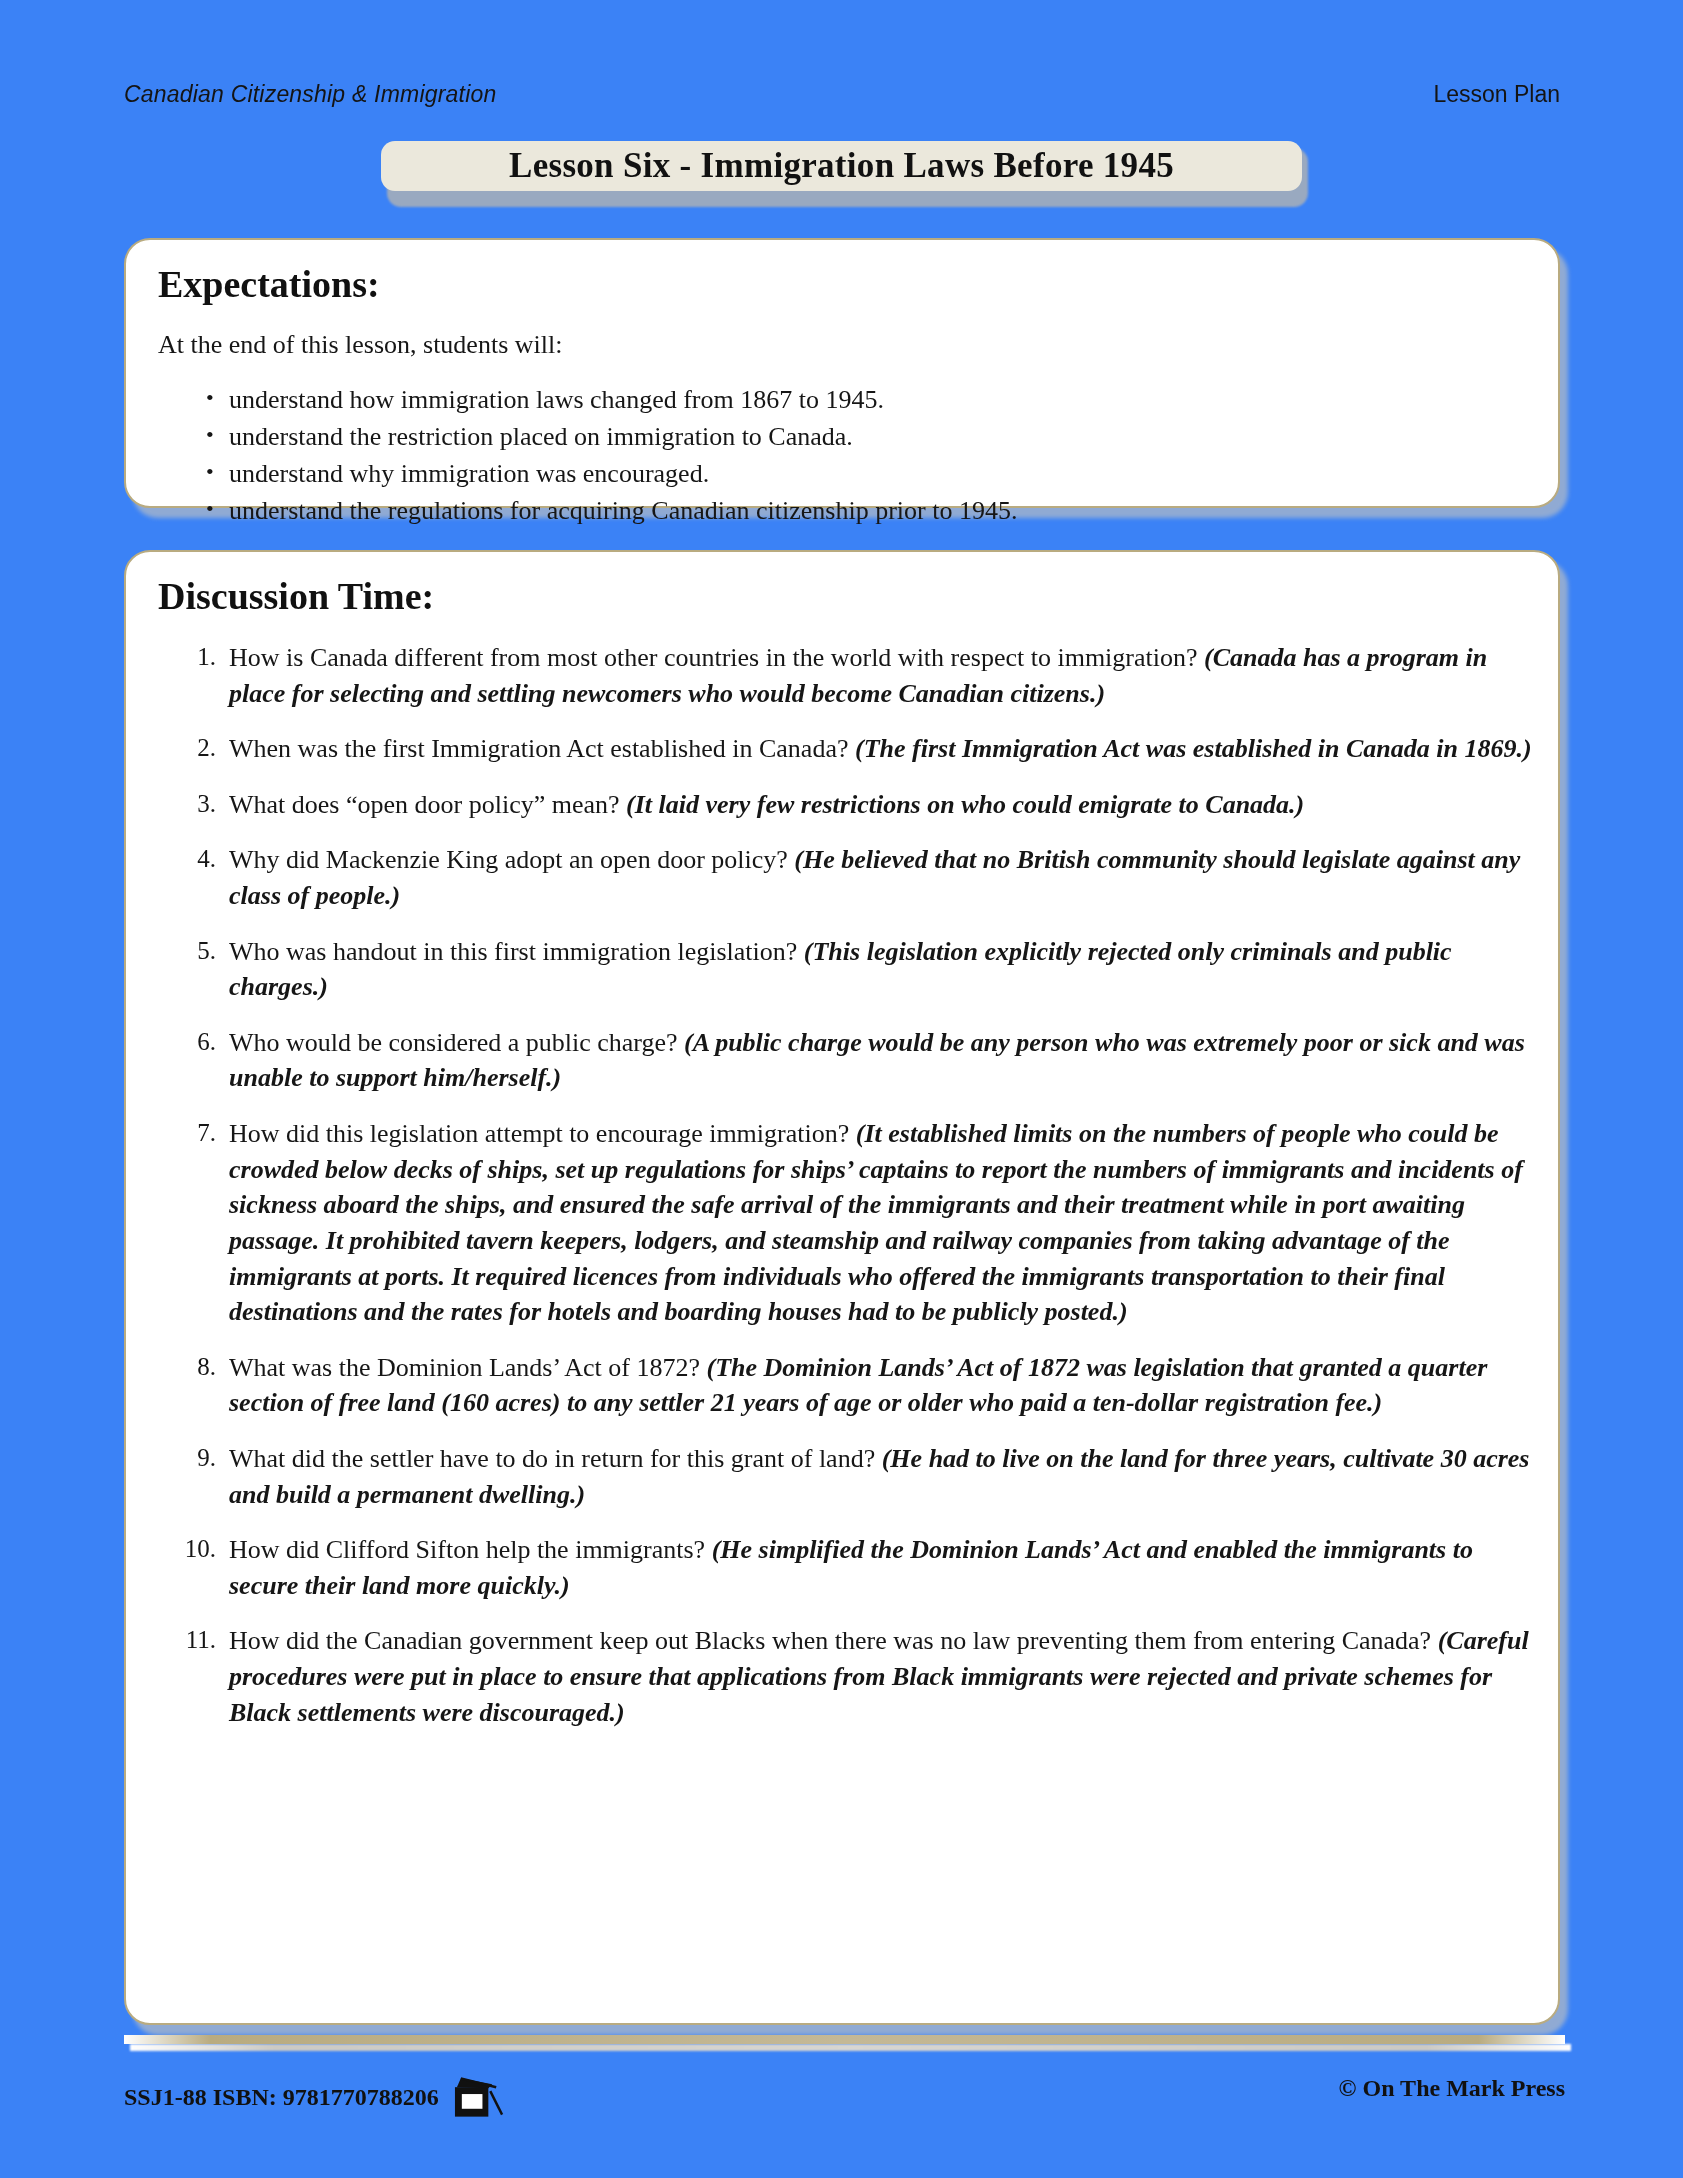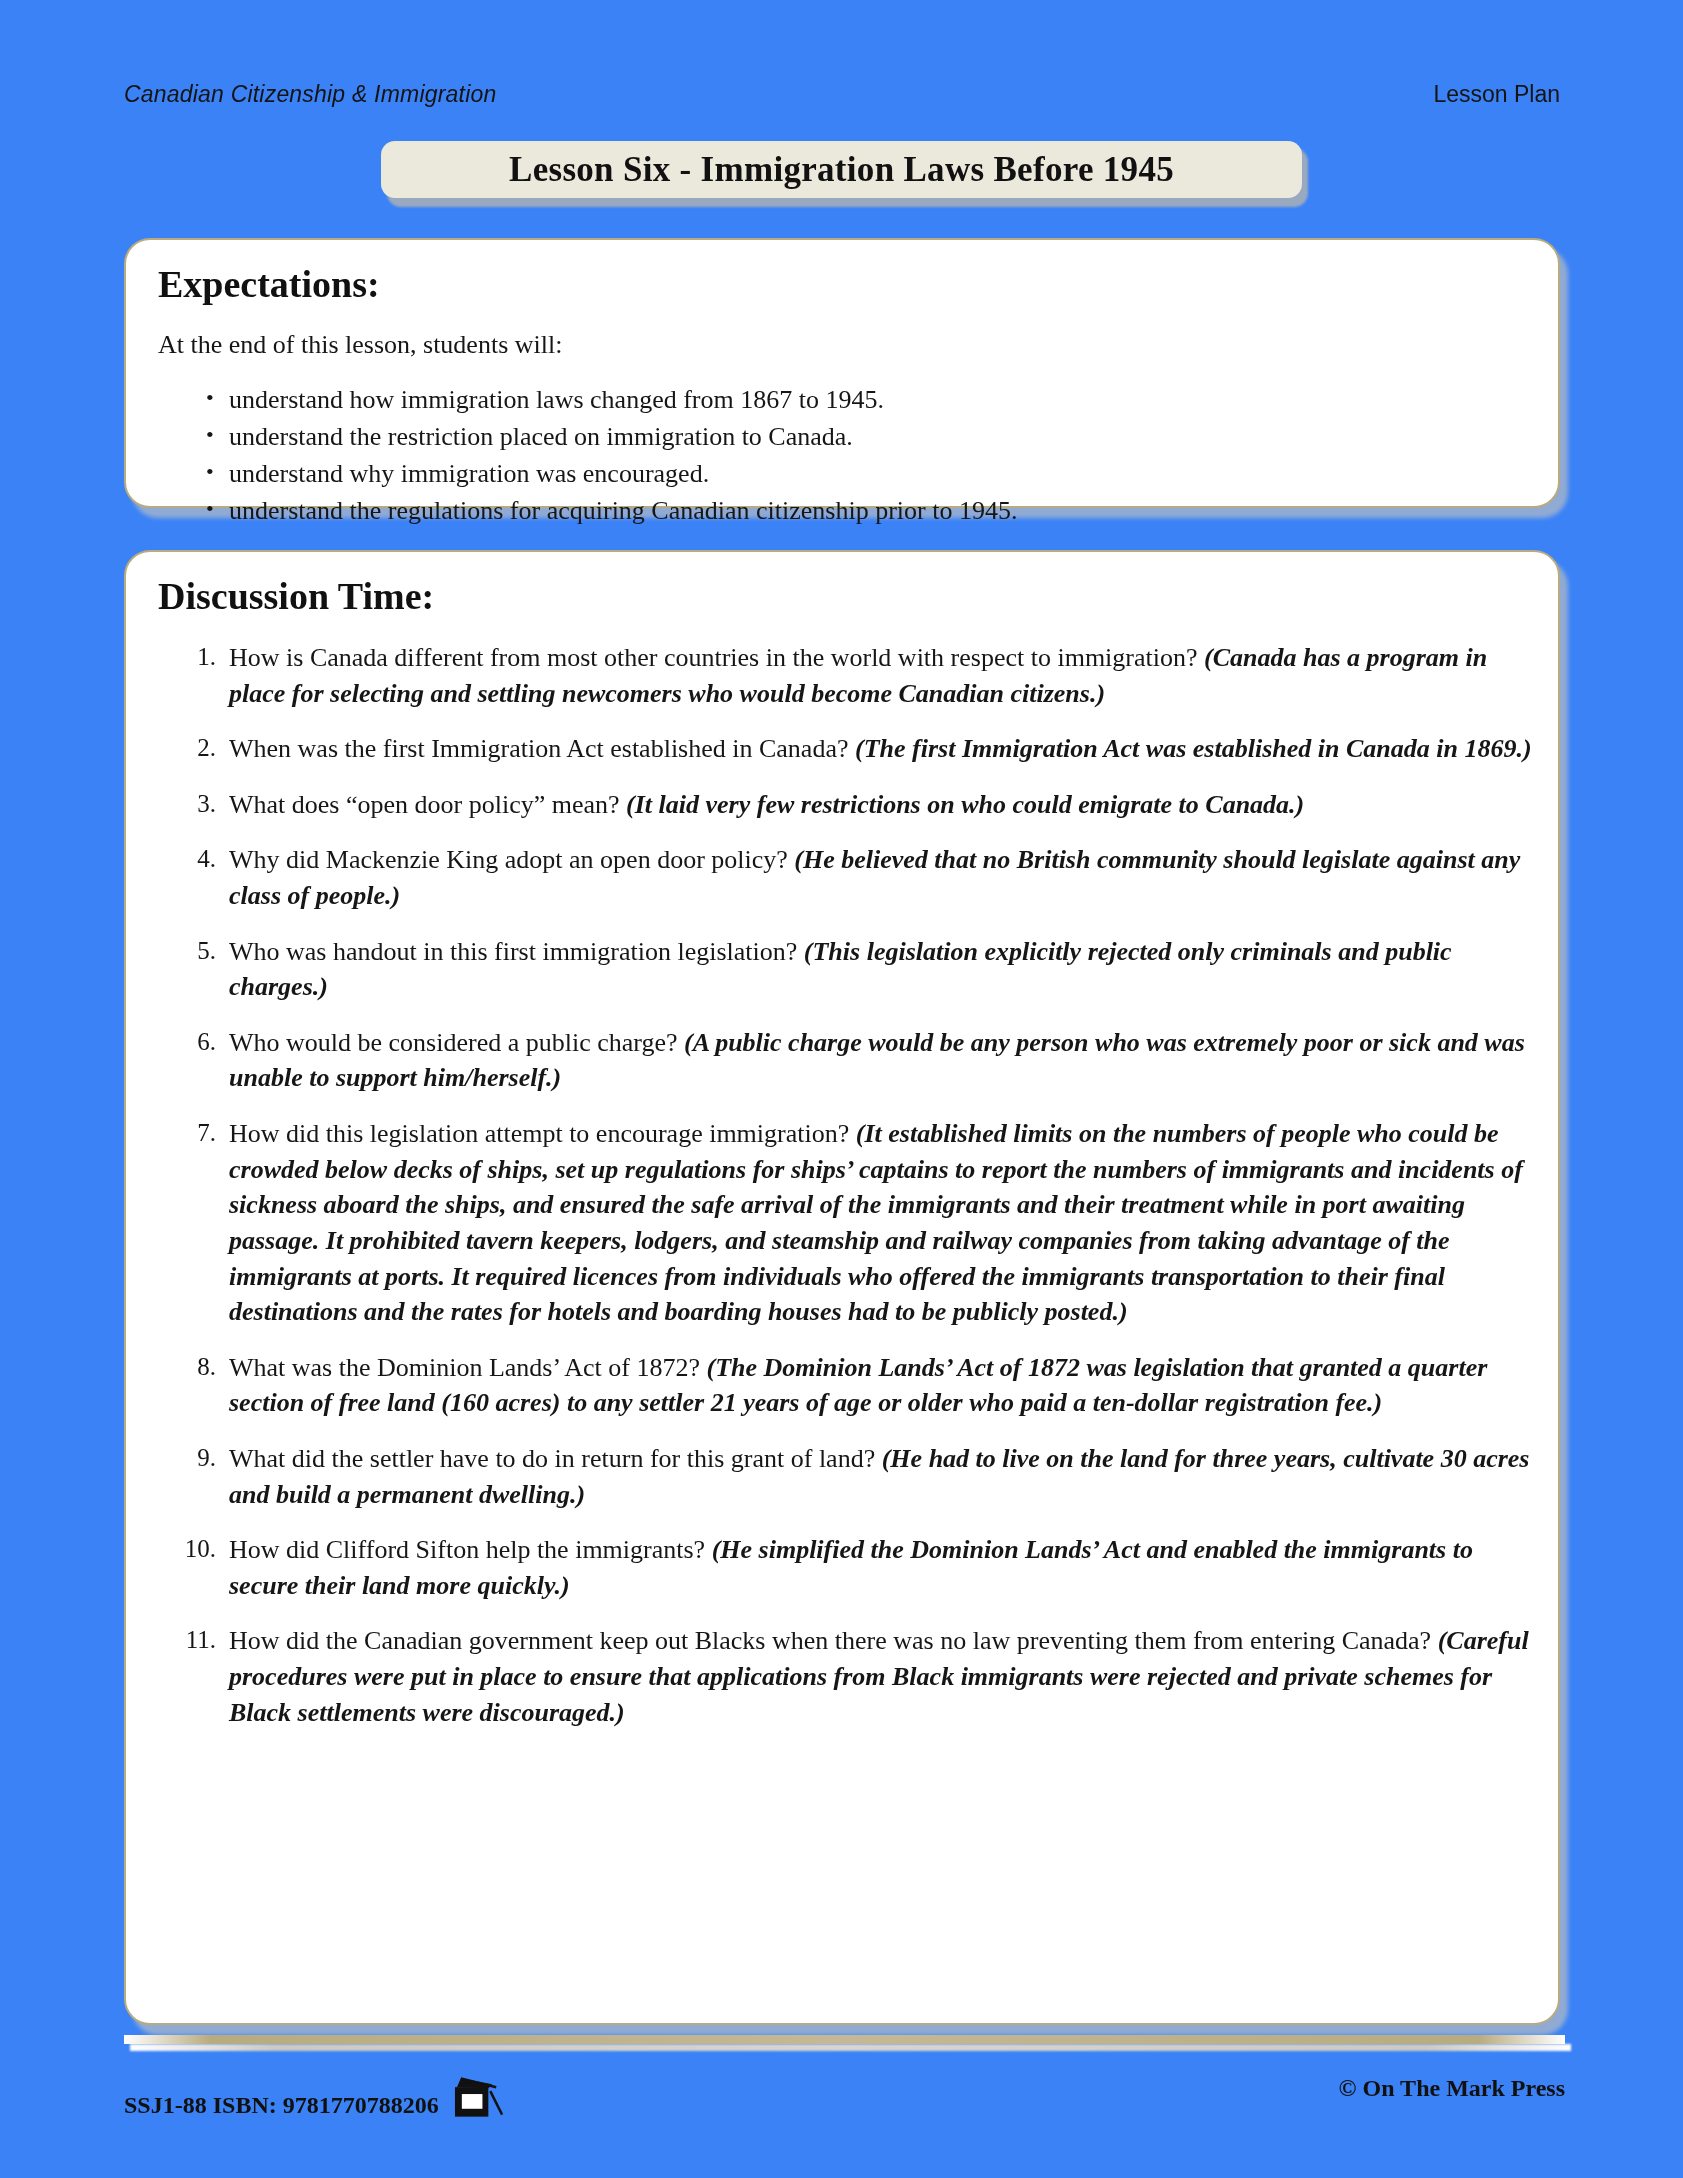--- a/index.html
+++ b/index.html
@@ -63,21 +63,21 @@
     height: 59px;
     background: #b9b6ae;
     border-radius: 14px;
     filter: blur(1px);
     opacity: .75;
   }
   .title-banner {
     position: absolute;
     left: 0; top: 0;
     width: 921px;
-    height: 57px;
+    height: 50px;
     background: #ebe8dc;
     border-radius: 14px;
     display: flex;
     align-items: center;
     justify-content: center;
   }
   .title-text {
     font-family: "Liberation Serif", "DejaVu Serif", serif;
     font-weight: bold;
     font-size: 35px;
@@ -232,21 +232,21 @@
     left: 124px;
     top: 2067px;
     width: 1441px;
     height: 53px;
   }
   .footer-left {
     position: absolute;
     left: 0;
     top: 8px;
     display: flex;
-    align-items: flex-end;
+    align-items: center;
     gap: 14px;
   }
   .footer-code {
     font-family: "Liberation Serif", "DejaVu Serif", serif;
     font-weight: bold;
     font-size: 24px;
     color: #111111;
     white-space: nowrap;
   }
   .footer-logo {

